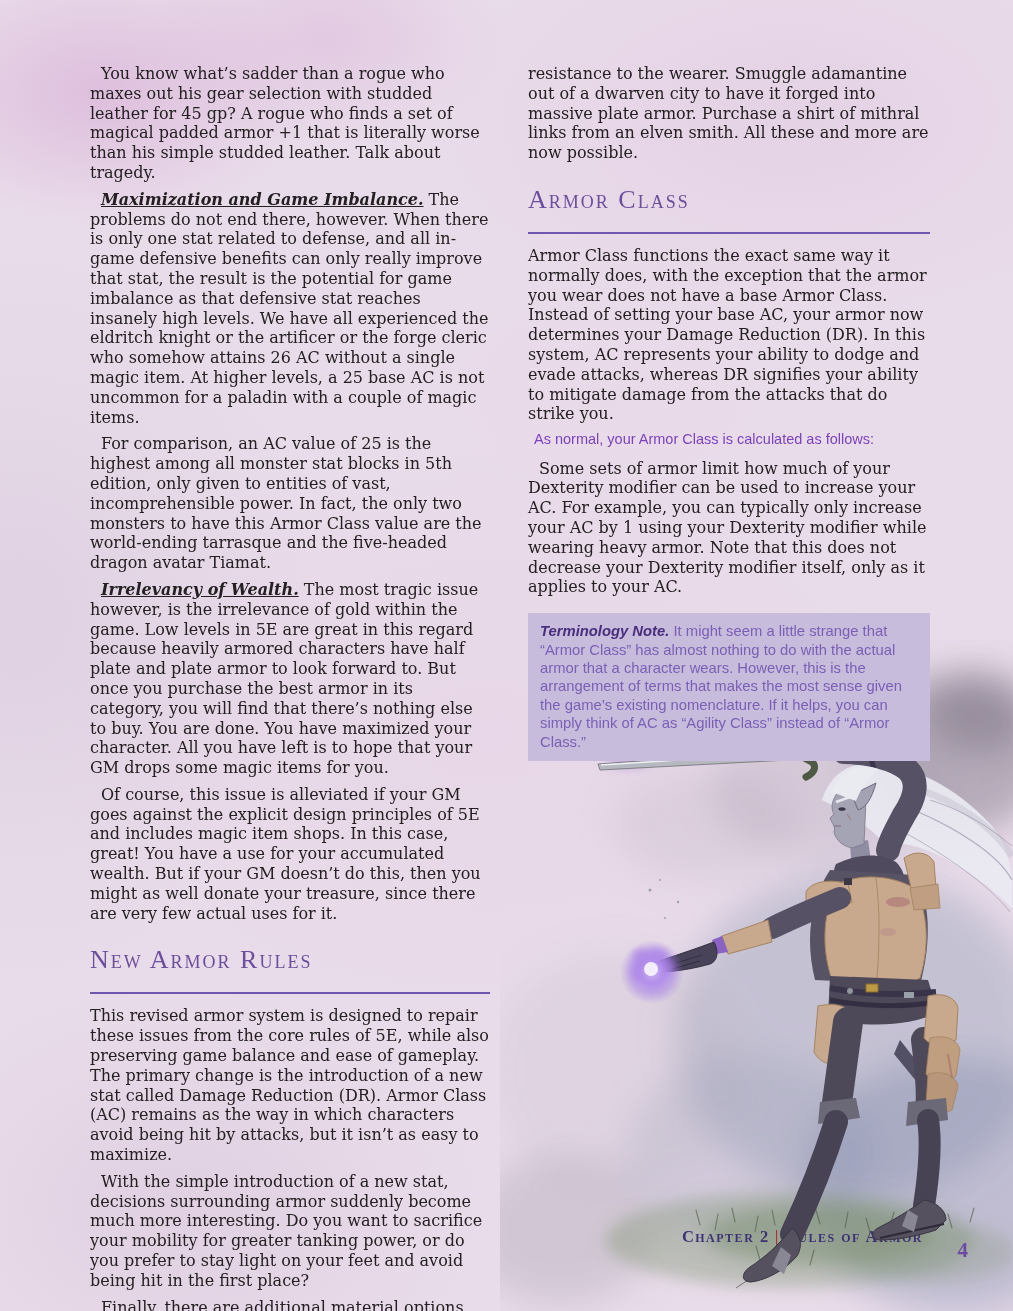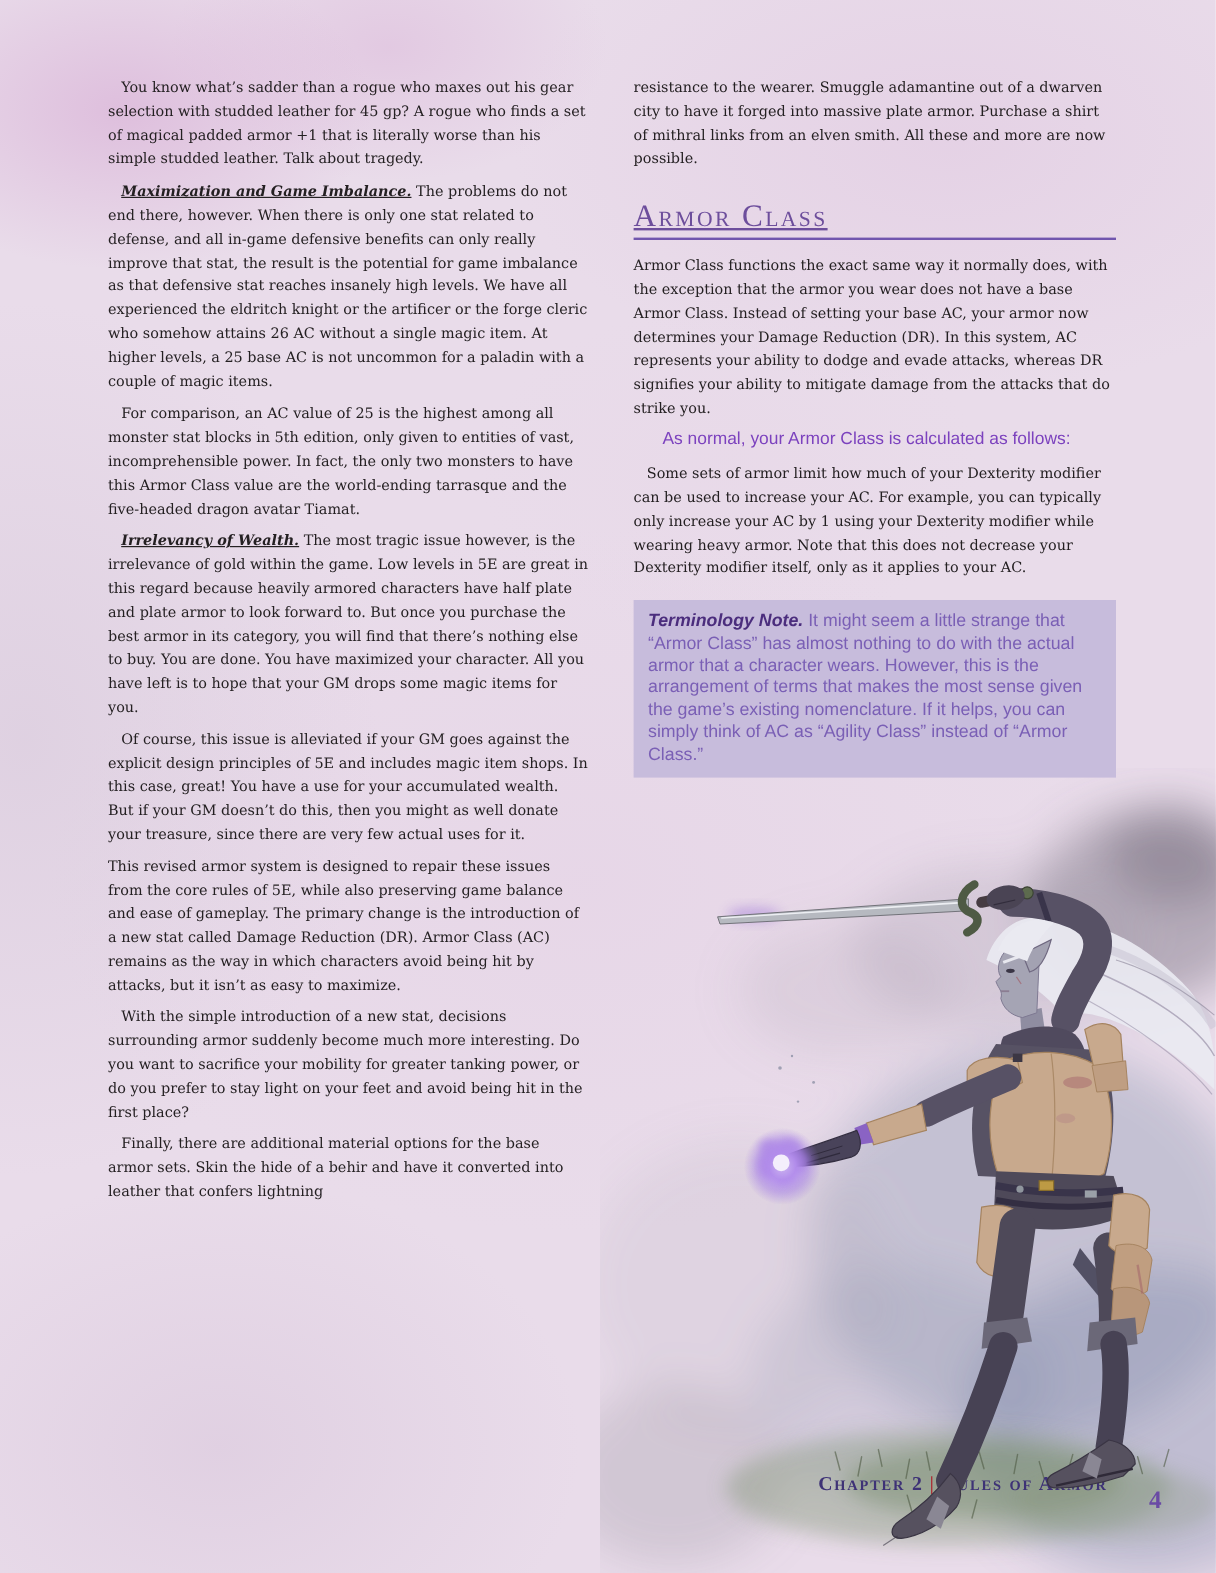--- a/index.html
+++ b/index.html
@@ -20,39 +20,38 @@
   }
   
   .columns{
     position:absolute;left:90px;top:64px;width:840px;
     display:flex;gap:38px;z-index:4;
   }
   .col-left{width:400px;}
   .col-right{width:402px;}
   .col p{
     margin:0 0 7px;
-    font-size:12px;line-height:19.8px;
+    font-size:16px;line-height:19.8px;
     color:#242022;text-indent:11px;
   }
   .col p.noindent{text-indent:0;}
   .lead{font-weight:bold;font-style:italic;text-decoration:underline;}
   h2{
     font-family:"Liberation Serif",serif;
     font-weight:normal;
     font-variant:small-caps;
     letter-spacing:2px;
     font-size:26px;line-height:30px;
     color:#6d4e9c;
     border-bottom:2px solid #7156ae;
-    padding-bottom:3px;
+    padding-bottom:17px;
     margin:22px 0 12px;
-    text-decoration:underline;
   }
   .formula{
-    margin:4px 0 10px 24px;
+    margin:4px 0 10px 6px;
     font-family:"Liberation Sans",sans-serif;
     font-size:14.5px;line-height:17.5px;
     color:#7c42be;
   }
   .note{
     background:#c7bcdc;
     padding:9px 12px 10px;
     margin-top:16px;
     font-family:"Liberation Sans",sans-serif;
     font-size:14.8px;line-height:18.4px;
@@ -256,20 +255,21 @@
 
   <div class="columns">
 
     <div class="col col-left">
       <p><span>You know what’s sadder than a rogue who maxes out his gear selection with studded leather for 45 gp? A rogue who finds a set of magical padded armor +1 that is literally worse than his simple studded leather. Talk about tragedy.</span></p>
       <p><b class="lead">Maximization and Game Imbalance.</b> <span>The problems do not end there, however. When there is only one stat related to defense, and all in-game defensive benefits can only really improve that stat, the result is the potential for game imbalance as that defensive stat reaches insanely high levels. We have all experienced the eldritch knight or the artificer or the forge cleric who somehow attains 26 AC without a single magic item. At higher levels, a 25 base AC is not uncommon for a paladin with a couple of magic items.</span></p>
       <p><span>For comparison, an AC value of 25 is the highest among all monster stat blocks in 5th edition, only given to entities of vast, incomprehensible power. In fact, the only two monsters to have this Armor Class value are the world-ending tarrasque and the five-headed dragon avatar Tiamat.</span></p>
       <p><b class="lead">Irrelevancy of Wealth.</b> <span>The most tragic issue however, is the irrelevance of gold within the game. Low levels in 5E are great in this regard because heavily armored characters have half plate and plate armor to look forward to. But once you purchase the best armor in its category, you will find that there’s nothing else to buy. You are done. You have maximized your character. All you have left is to hope that your GM drops some magic items for you.</span></p>
       <p><span>Of course, this issue is alleviated if your GM goes against the explicit design principles of 5E and includes magic item shops. In this case, great! You have a use for your accumulated wealth. But if your GM doesn’t do this, then you might as well donate your treasure, since there are very few actual uses for it.</span></p>
 
+      <h2>New Armor Rules</h2>
 
       <p class="noindent"><span>This revised armor system is designed to repair these issues from the core rules of 5E, while also preserving game balance and ease of gameplay. The primary change is the introduction of a new stat called Damage Reduction (DR). Armor Class (AC) remains as the way in which characters avoid being hit by attacks, but it isn’t as easy to maximize.</span></p>
       <p><span>With the simple introduction of a new stat, decisions surrounding armor suddenly become much more interesting. Do you want to sacrifice your mobility for greater tanking power, or do you prefer to stay light on your feet and avoid being hit in the first place?</span></p>
       <p><span>Finally, there are additional material options for the base armor sets. Skin the hide of a behir and have it converted into leather that confers lightning</span></p>
     </div>
 
     <div class="col col-right">
       <p class="noindent"><span>resistance to the wearer. Smuggle adamantine out of a dwarven city to have it forged into massive plate armor. Purchase a shirt of mithral links from an elven smith. All these and more are now possible.</span></p>
 
       <h2>Armor Class</h2>

